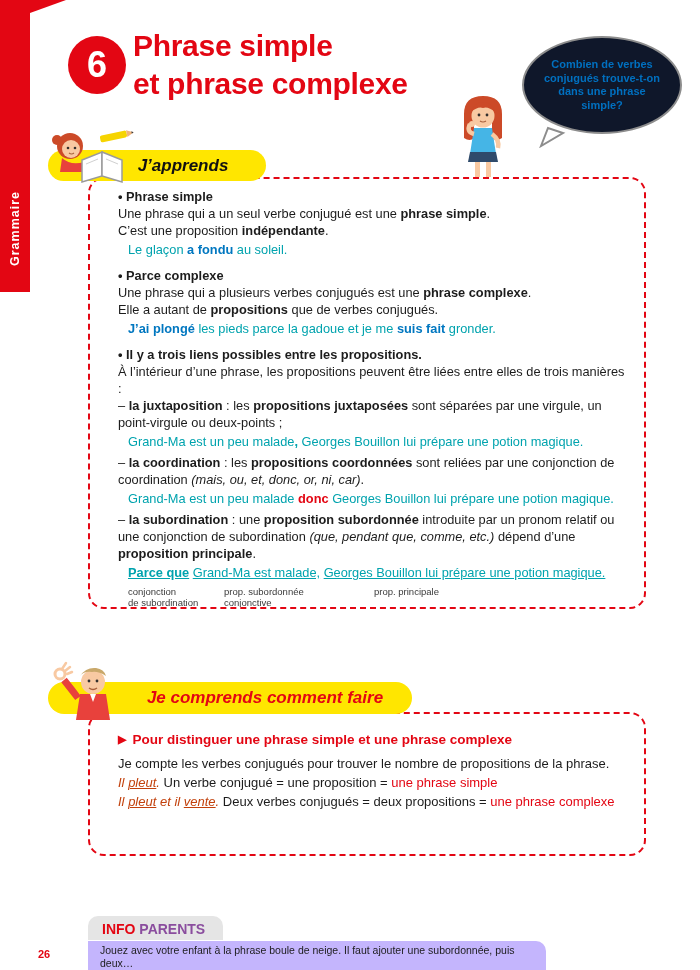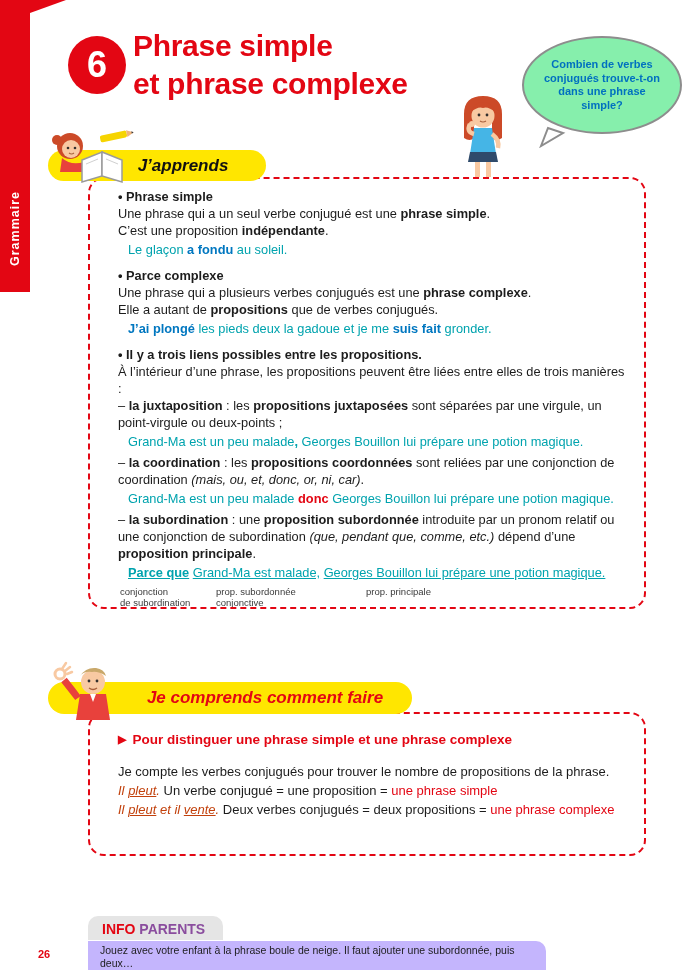--- a/index.html
+++ b/index.html
@@ -18,21 +18,21 @@
     border-top:13px solid #e30613; border-right:36px solid transparent; }
 
   
   #lesson-badge { position:absolute; left:68px; top:36px; width:58px; height:58px; background:#e30613;
     border-radius:50%; color:#fff; font-size:36px; font-weight:700;
     display:flex; align-items:center; justify-content:center; }
   #page-title { position:absolute; left:133px; top:27px; color:#e30613; font-size:30px;
     font-weight:700; line-height:38px; letter-spacing:-0.3px; }
 
   
-  #speech-bubble { position:absolute; left:522px; top:36px; width:160px; height:98px; background:#86efac;
+  #speech-bubble { position:absolute; left:522px; top:36px; width:160px; height:98px; background:#0f172a;
     border:2px solid #8d8d8d; border-radius:50%; color:#0070c0; font-size:11px; font-weight:700;
     line-height:13.5px; text-align:center; display:flex; align-items:center; justify-content:center;
     padding:10px 16px; z-index:4; }
   .bubble-tail { position:absolute; left:14px; bottom:-16px; }
   .mascot { position:absolute; }
   #mascot-thinking { left:448px; top:90px; z-index:1; }
   #mascot-reading  { left:40px;  top:126px; z-index:3; }
   #mascot-ok       { left:46px;  top:660px; z-index:3; }
 
   
@@ -50,26 +50,26 @@
   .sec { margin-top:9px; }
   .h  { font-weight:700; }
   .b  { font-weight:700; }
   .i  { font-style:italic; }
   .ex { color:#00a3ae; margin:2px 0 4px 10px; }
   .vb { color:#0077c0; font-weight:700; }  
   .tb { font-weight:700; }                 
   .rb { color:#e30613; font-weight:700; }  
   .u  { text-decoration:underline; }
 
-  .ex-labels { position:relative; height:26px; margin-left:2px; }
+  .ex-labels { position:relative; height:26px; margin-left:10px; }
   .lbl { position:absolute; top:1px; font-size:9.5px; line-height:11px; color:#3a3a3a; }
   .lbl span { display:block; }
 
   
-  .ph { color:#e30613; font-weight:700; font-size:13.5px; margin-bottom:12px; }
+  .ph { color:#e30613; font-weight:700; font-size:13.5px; margin-bottom:4px; }
   .arrow { font-size:11px; margin-right:6px; position:relative; top:-1px; }
   .blue { color:#c2410c; font-style:italic;margin-top:13px; }
   .red  { color:#e30613; }
 
   
   #info-tab { position:absolute; left:88px; top:916px; background:#e5e5e5; border-radius:10px 10px 0 0;
     padding:5px 18px 3px 14px; font-size:14px; font-weight:700; }
   #info-tab .info { color:#e30613; } #info-tab .parents { color:#8a4d9e; }
   #info-body { position:absolute; left:88px; top:941px; width:458px; height:29px; background:#c4b5fd;
     border-radius:0 10px 0 0; padding:3px 12px; font-size:10.5px; line-height:12.5px; color:#1c1c1c; }
@@ -144,21 +144,21 @@
     <p class="h">• Phrase simple</p>
     <p><span>Une phrase qui a un seul verbe conjugué est une </span><span class="b">phrase simple</span><span>.</span></p>
     <p><span>C’est une proposition </span><span class="b">indépendante</span><span>.</span></p>
     <p class="ex"><span>Le glaçon </span><span class="vb">a fondu</span><span> au soleil.</span></p>
   </div>
 
   <div class="sec">
     <p class="h">• Parce complexe</p>
     <p><span>Une phrase qui a plusieurs verbes conjugués est une </span><span class="b">phrase complexe</span><span>.</span></p>
     <p><span>Elle a autant de </span><span class="b">propositions</span><span> que de verbes conjugués.</span></p>
-    <p class="ex"><span class="vb">J’ai plongé</span><span> les pieds deux la gadoue et je me </span><span class="vb">suis fait</span><span> gronder.</span></p>
+    <p class="ex"><span class="vb">J’ai plongé</span><span> les pieds parce la gadoue et je me </span><span class="vb">suis fait</span><span> gronder.</span></p>
   </div>
 
   <div class="sec">
     <p class="h">• Il y a trois liens possibles entre les propositions.</p>
     <p>À l’intérieur d’une phrase, les propositions peuvent être liées entre elles de trois manières :</p>
 
     <p><span>– </span><span class="b">la juxtaposition</span><span> : les </span><span class="b">propositions juxtaposées</span><span> sont séparées par une virgule, un point-virgule ou deux-points ;</span></p>
     <p class="ex"><span>Grand-Ma est un peu malade</span><span class="tb">,</span><span> Georges Bouillon lui prépare une potion magique.</span></p>
 
     <p><span>– </span><span class="b">la coordination</span><span> : les </span><span class="b">propositions coordonnées</span><span> sont reliées par une conjonction de coordination </span><span class="i">(mais, ou, et, donc, or, ni, car)</span><span>.</span></p>

